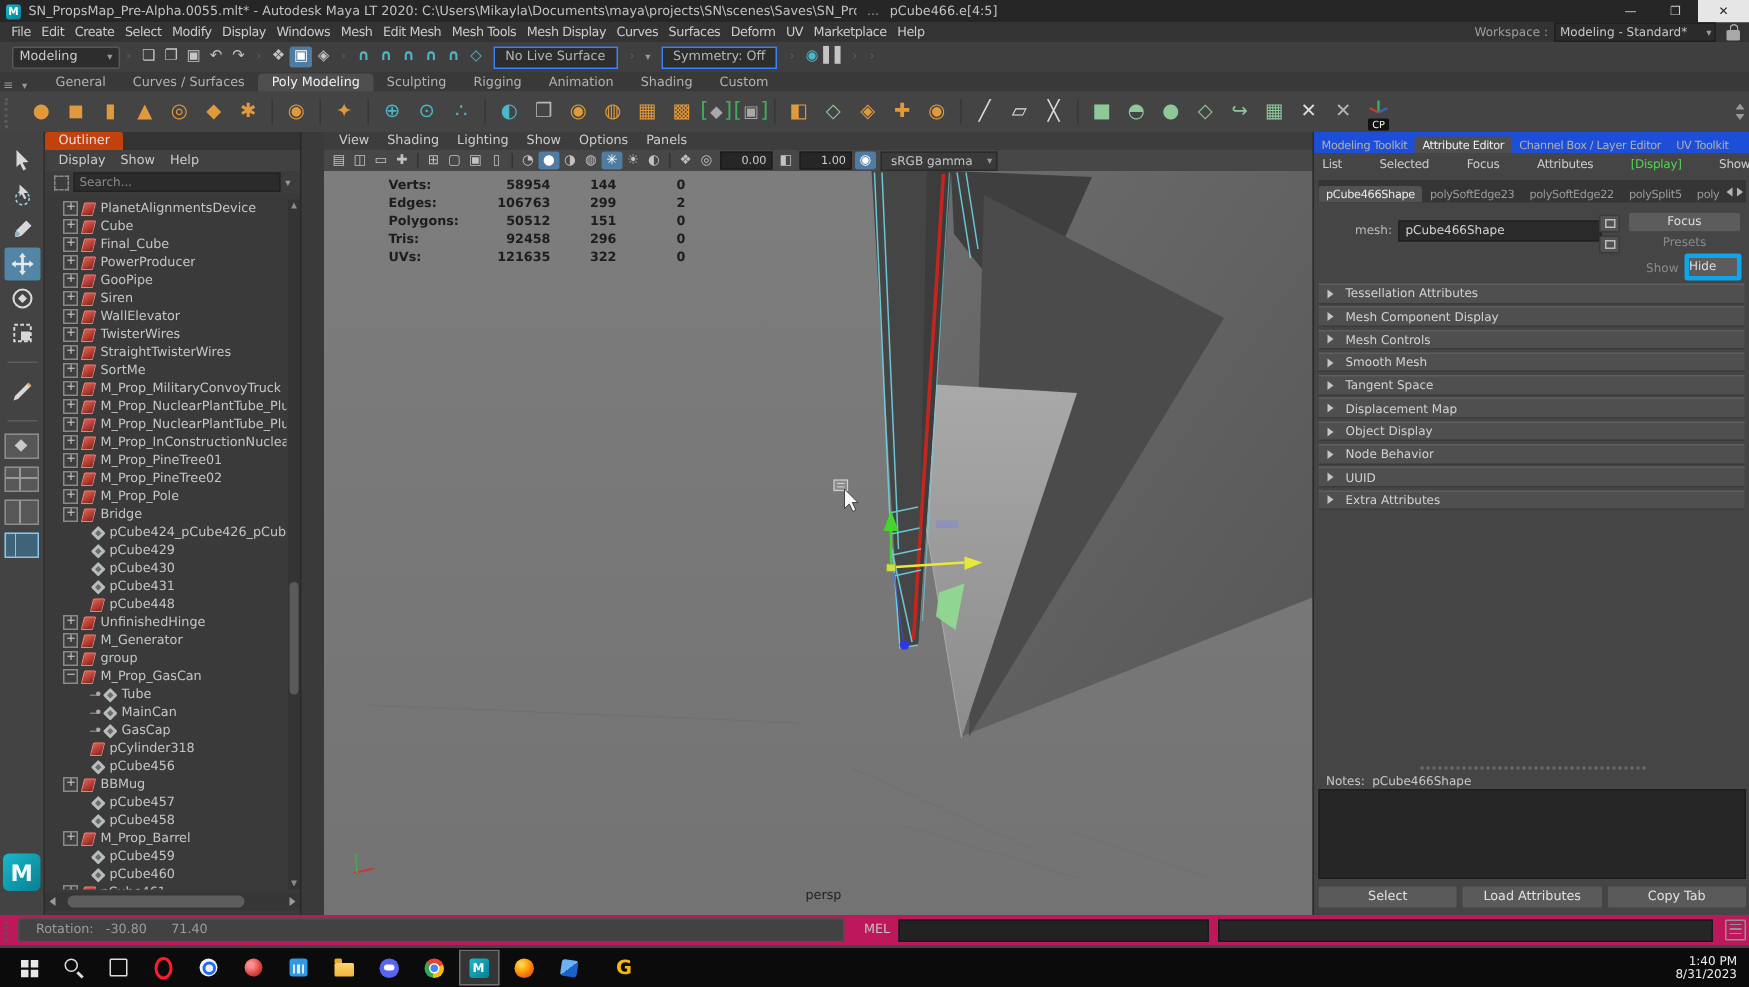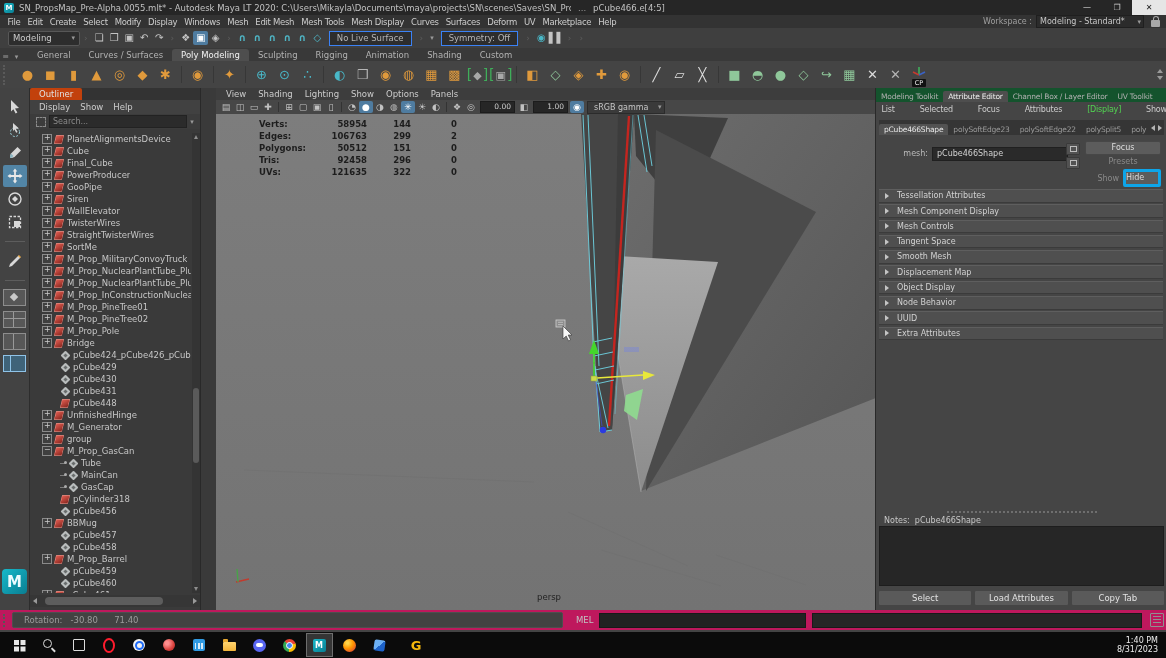--- a/index.html
+++ b/index.html
@@ -151,21 +151,21 @@
          padding:0 16px 0 6px;position:relative;margin-left:3px;}
   .vp-dd::after{content:"▾";position:absolute;right:3px;top:0;font-size:7px;color:#999;}
   .vp-scene{position:absolute;top:26px;left:0;}
   .vp-hud{position:absolute;top:30px;left:43px;font-size:8.5px;font-weight:bold;color:#1d1d1d;}
   .hud-row{display:flex;height:12px;line-height:12px;}
   .hud-l{width:52px;} .hud-a{width:56px;text-align:right;} .hud-b{width:44px;text-align:right;} .hud-c{width:46px;text-align:right;}
   .vp-cam{position:absolute;bottom:8px;left:293px;width:80px;text-align:center;font-size:8.5px;color:#232323;}
 
   
   #attred{position:absolute;left:875px;top:0;width:291px;height:100%;background:#454545;border-left:1px solid #292929;}
-  .ae-tabs{height:14px;background:#14532d;display:flex;align-items:flex-end;overflow:hidden;}
+  .ae-tabs{height:14px;background:#1d4ed8;display:flex;align-items:flex-end;overflow:hidden;}
   .ae-tab{padding:1px 5px;font-size:7.5px;color:#b0b0b0;white-space:nowrap;letter-spacing:-0.2px;}
   .ae-tab.st-true{background:#4e4e4e;color:#efefef;border-radius:2px 2px 0 0;}
   .ae-menus{height:14px;display:flex;align-items:center;padding-left:2px;letter-spacing:-0.2px;gap:18px;}
   .ae-menu-item{padding:0 3.5px;font-size:8px;color:#ccc;white-space:nowrap;}
   .ae-menu-item.hl-true{color:#52d452;}
   .ae-nodetabs{position:absolute;top:32px;left:3px;right:3px;height:15px;background:#353535;display:flex;
                align-items:flex-end;overflow:hidden;}
   .ae-ntab{padding:1px 5px;font-size:7.5px;color:#9a9a9a;white-space:nowrap;letter-spacing:-0.2px;}
   .ae-ntab.st-true{background:#525252;color:#eaeaea;border-radius:2px 2px 0 0;}
   .ae-nt-arrows{position:absolute;top:35px;right:4px;display:flex;gap:3px;background:#353535;padding:2px 1px;}
@@ -962,24 +962,24 @@
       <div class="ae-sec">
               <span>Tessellation Attributes</span>
             </div>
             <div class="ae-sec">
               <span>Mesh Component Display</span>
             </div>
             <div class="ae-sec">
               <span>Mesh Controls</span>
             </div>
             <div class="ae-sec">
-              <span>Tangent Space</span>
+              <span>Smooth Mesh</span>
             </div>
             <div class="ae-sec">
-              <span>Smooth Mesh</span>
+              <span>Tangent Space</span>
             </div>
             <div class="ae-sec">
               <span>Displacement Map</span>
             </div>
             <div class="ae-sec">
               <span>Object Display</span>
             </div>
             <div class="ae-sec">
               <span>Node Behavior</span>
             </div>

